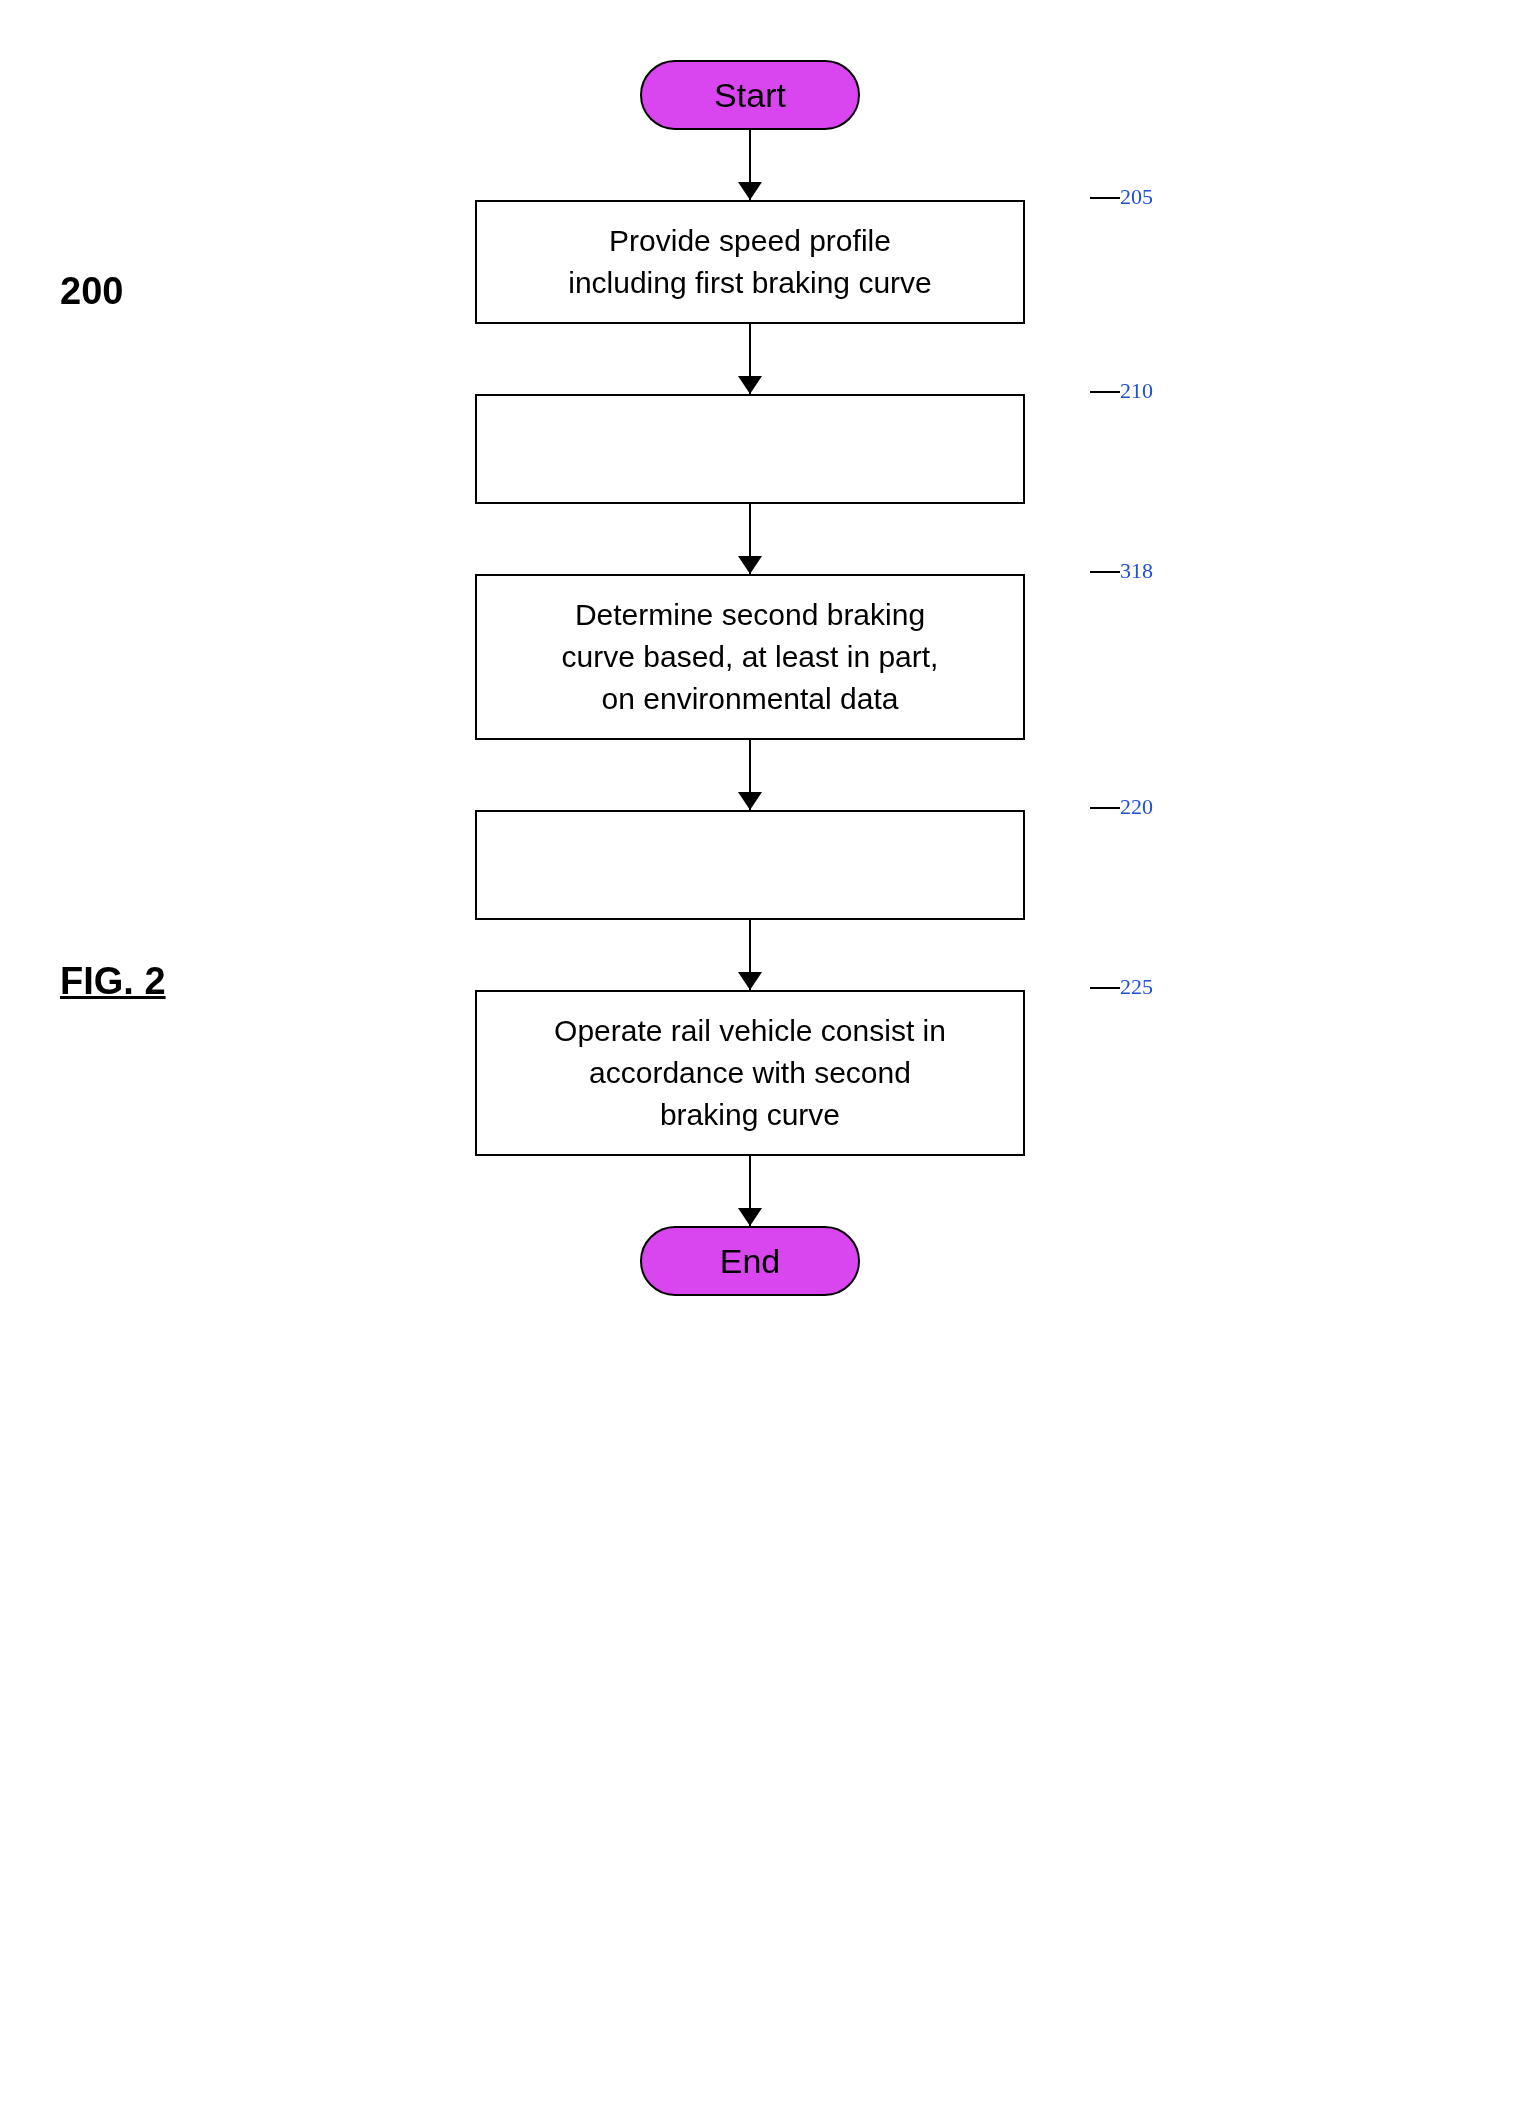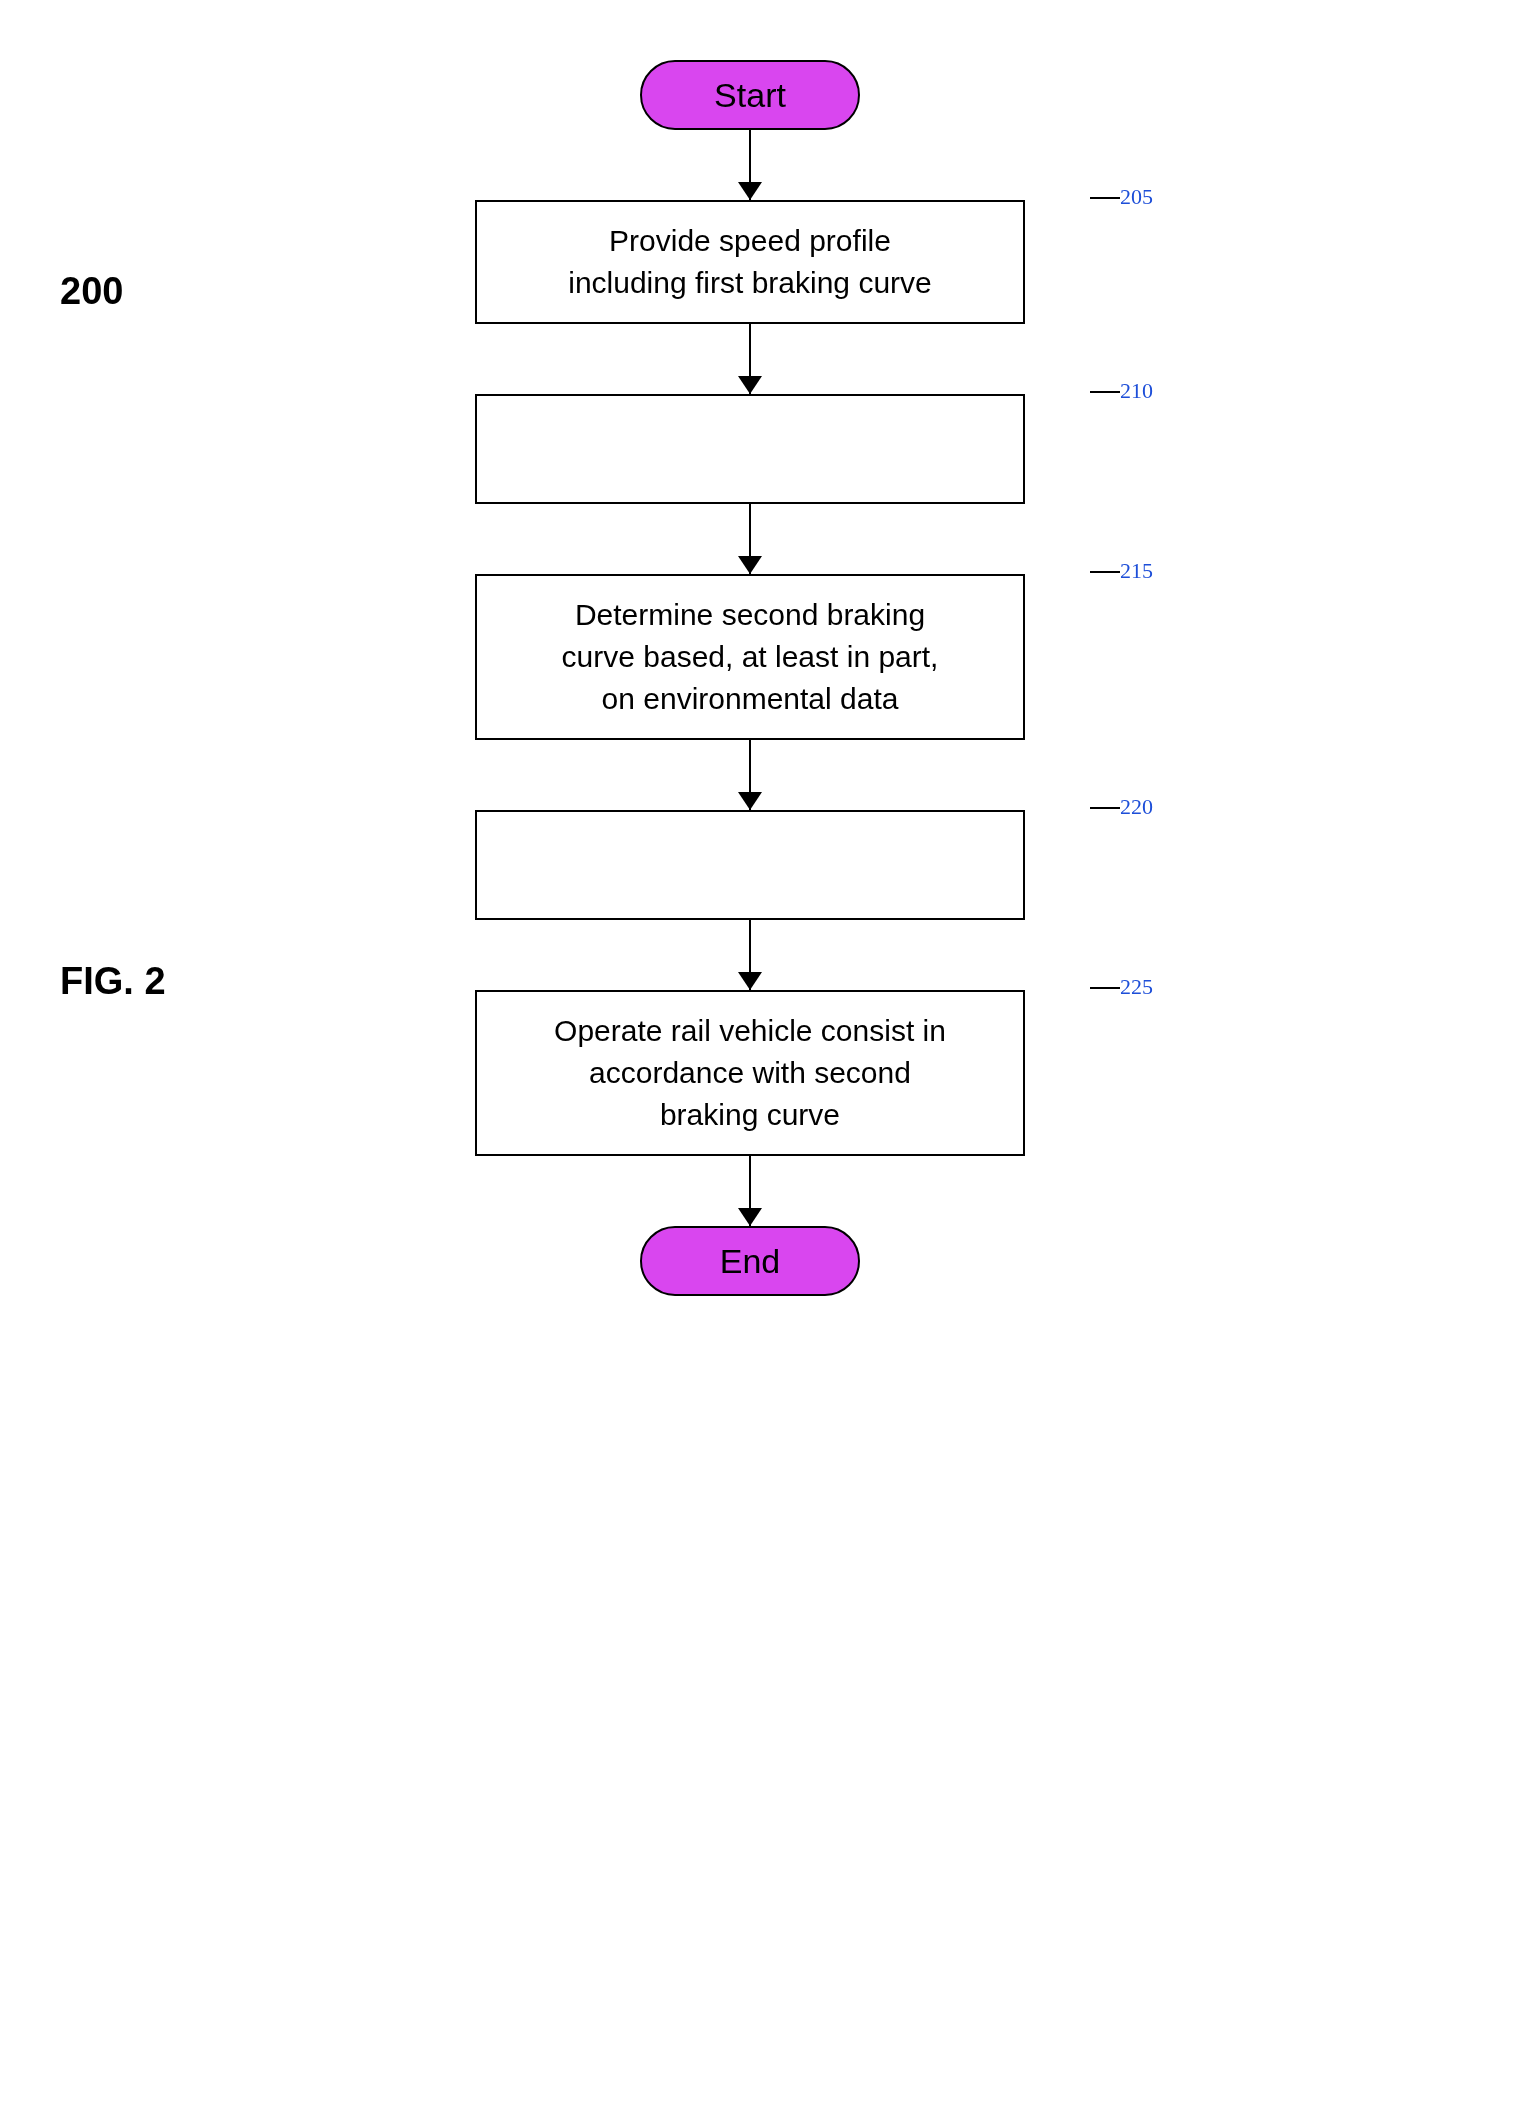--- a/index.html
+++ b/index.html
@@ -21,20 +21,21 @@
     }
 
     
     .fig-label {
       position: absolute;
       left: 60px;
       top: 960px;
       font-size: 38px;
       font-weight: bold;
       color: #000;
+      text-decoration: underline;
     }
 
     
     .diag-number {
       position: absolute;
       left: 60px;
       top: 270px;
       font-size: 38px;
       font-weight: bold;
       color: #000;
@@ -152,21 +153,21 @@
     <div class="arrow"></div>
 
     <div class="box" style="position:relative;">
       <span class="step-num">210</span>
     </div>
 
     <div class="arrow"></div>
 
     <div class="box" style="position:relative;">
       <span>Determine second braking<br>curve based, at least in part,<br>on environmental data</span>
-      <span class="step-num">215</span>
+      <span class="step-num">318</span>
     </div>
 
     <div class="arrow"></div>
 
     <div class="box" style="position:relative;">
       <span class="step-num">220</span>
     </div>
 
     <div class="arrow"></div>
 

